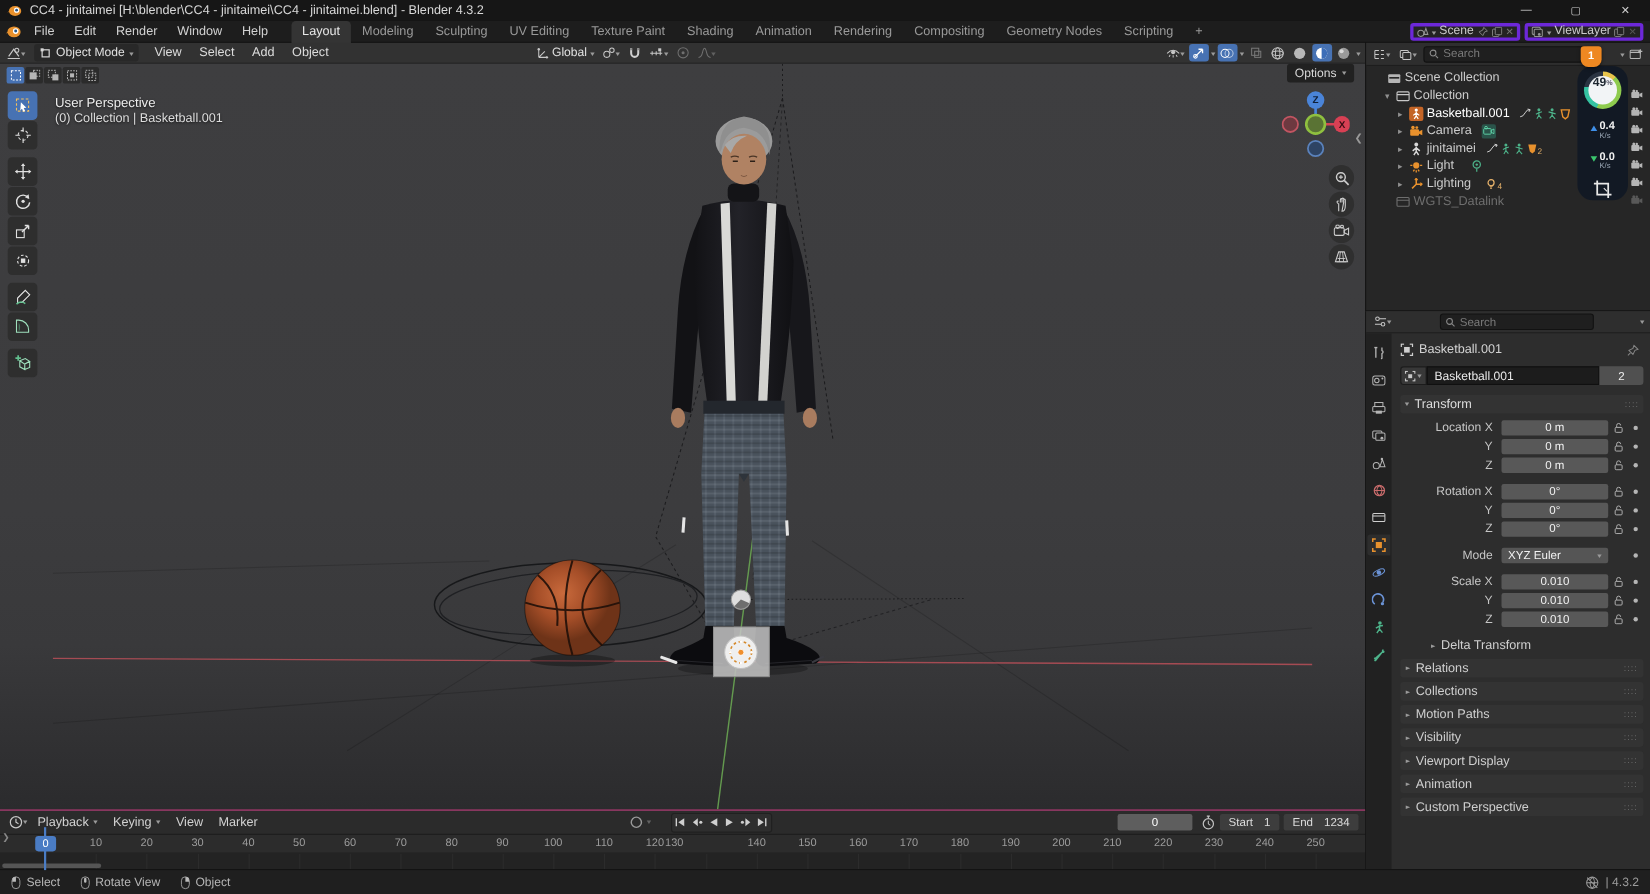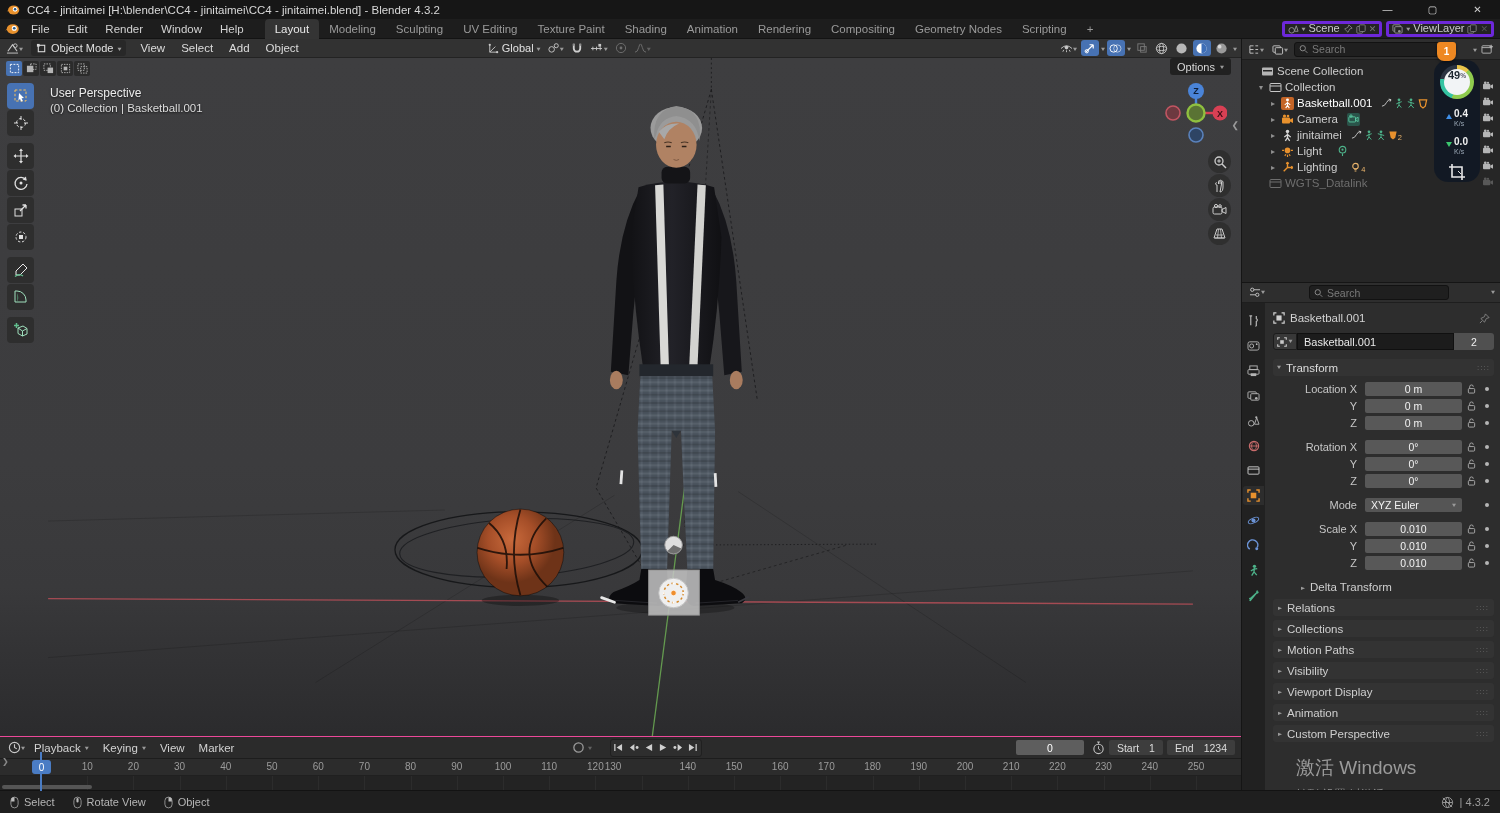--- a/index.html
+++ b/index.html
@@ -1164,24 +1164,20 @@
         <span class="chev">▸</span>
         <span>Animation</span>
         <span class="grip">::::</span>
       </div>
     <div class="cpanel">
         <span class="chev">▸</span>
         <span>Custom Perspective</span>
         <span class="grip">::::</span>
       </div>
 
-    <div class="watermark">
-      <div class="w1">激活 Windows</div>
-      <div class="w2">转到“设置”以激活 Windows。</div>
-    </div>
   </div>
 </div>
 
 <div class="timeline">
   <div class="tl-header">
     <div class="hbtn">
       <svg width="13" height="13" viewBox="0 0 14 14">
           <circle cx="7" cy="7" r="5.5" fill="none" stroke="#c8c8c8" stroke-width="1.2"></circle>
           <path d="M7,3.5 L7,7 L9.5,8.5" fill="none" stroke="#c8c8c8" stroke-width="1.2"></path>
         </svg>

